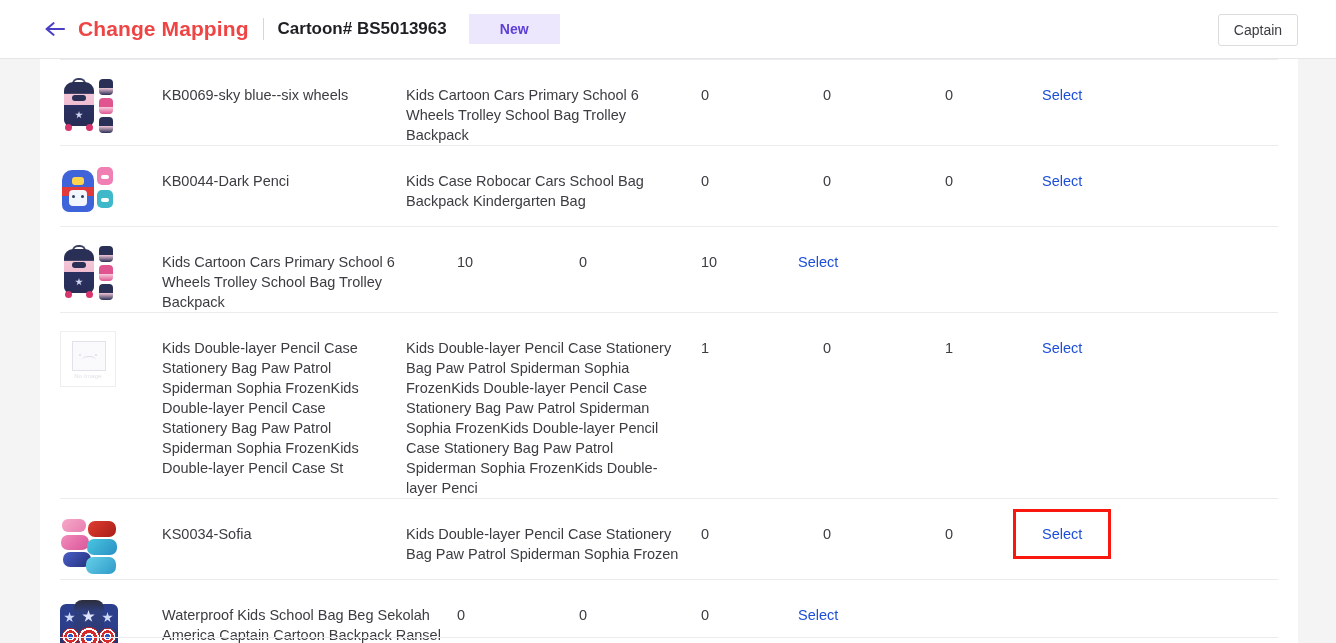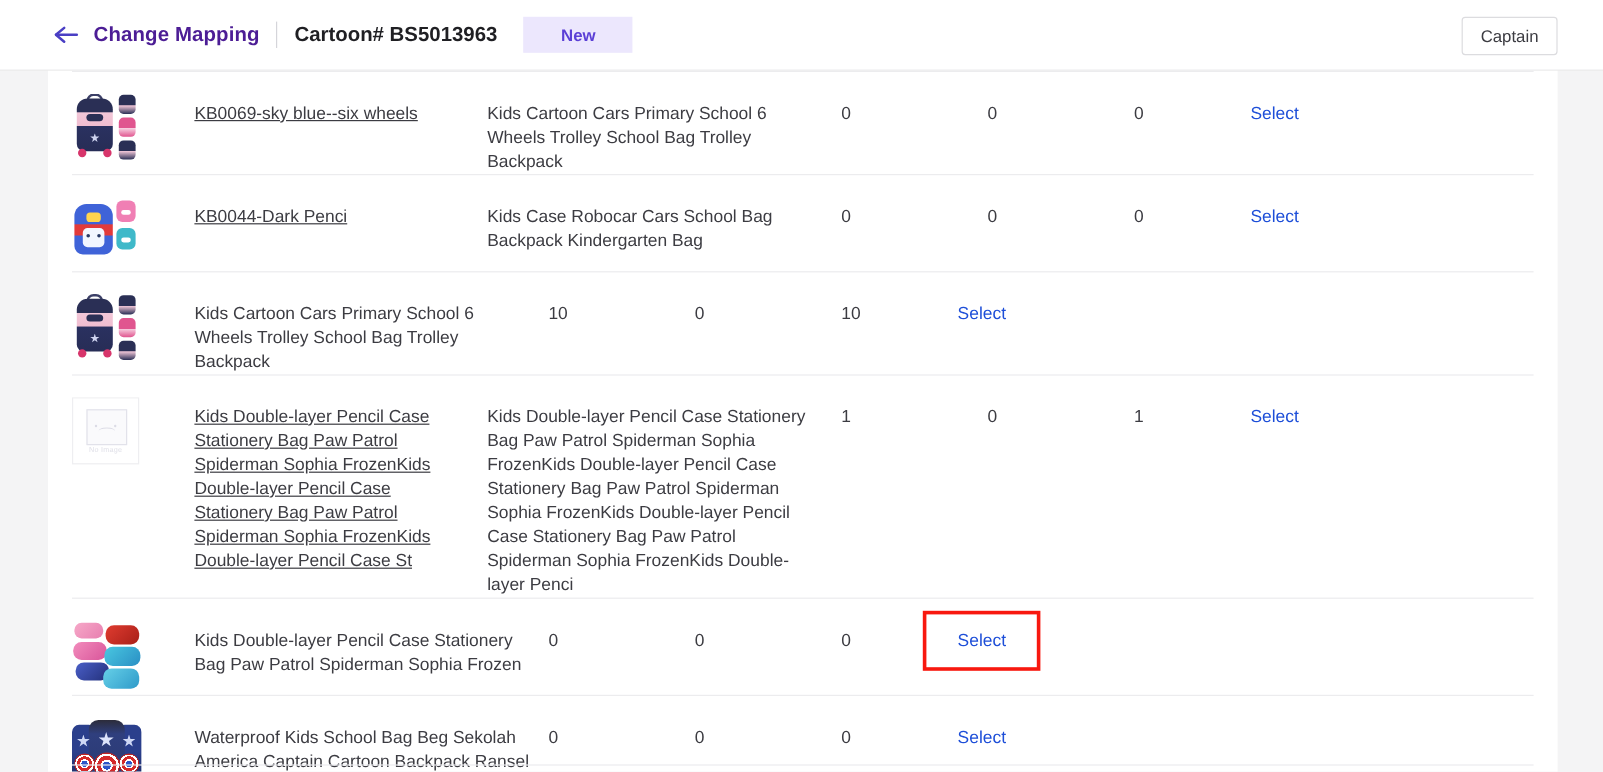--- a/index.html
+++ b/index.html
@@ -25,23 +25,23 @@
   .back-btn {
     margin-left: 42px;
     width: 26px; height: 26px;
     display: flex; align-items: center; justify-content: center;
     cursor: pointer;
     flex: none;
   }
   .back-btn svg { display: block; }
   .page-title {
     margin-left: 10px;
-    font-size: 17px;
+    font-size: 21px;
     font-weight: bold;
-    color: #4c1d95;
+    color: #ef4444;
     letter-spacing: .1px;
     white-space: nowrap;
   }
   .title-sep {
     width: 1px; height: 22px;
     background: #d5d5da;
     margin: 0 14px;
     flex: none;
   }
   .pkg-no {
@@ -102,21 +102,21 @@
   }
   .row {
     display: flex;
     align-items: flex-start;
     border-top: 1px solid #ececee;
     padding-top: 18px;
   }
   .row.first { border-top: 1px solid #ececee; }
 
   .c-img   { width: 102px; flex: none; padding-left: 0px; }
-  .c-sku   { width: 244px; flex: none; padding-right: 16px; padding-top: 7px; text-decoration: underline; }
+  .c-sku   { width: 244px; flex: none; padding-right: 16px; padding-top: 7px; }
   .c-name  { width: 295px; flex: none; padding-right: 16px; padding-top: 7px; }
   .c-q1    { width: 122px; flex: none; padding-top: 7px; }
   .c-q2    { width: 122px; flex: none; padding-top: 7px; }
   .c-q3    { width: 97px;  flex: none; padding-top: 7px; }
   .c-act   { width: 180px; flex: none; padding-top: 7px; }
 
   .celltext {
     font-size: 14.5px;
     line-height: 20px;
     color: #3c3c42;
@@ -372,20 +372,21 @@
               <div class="prodimg pcA">
                 <i class="p1"></i>
                 <i class="p2"></i>
                 <i class="p3"></i>
                 <i class="p4"></i>
                 <i class="p5"></i>
                 <i class="p6"></i>
               </div>
             </div>
           </div>
+          <div class="c-sku celltext">KS0034-Sofia</div>
           <div class="c-name celltext">Kids Double-layer Pencil Case Stationery Bag Paw Patrol Spiderman Sophia Frozen</div>
           <div class="c-q1 num">0</div>
           <div class="c-q2 num">0</div>
           <div class="c-q3 num">0</div>
           <div class="c-act"><span class="select-wrap hl"><a class="select-link">Select</a></span></div>
         </div>
         <div class="row" style="min-height: 81px;">
           <div class="c-img">
             <div class="thumb thumb-tall">
               <div class="prodimg bpC">

